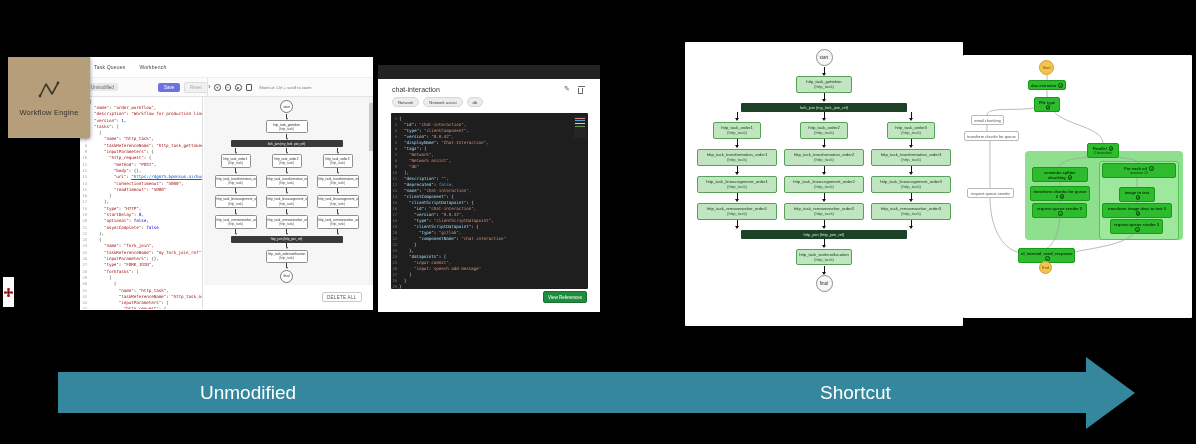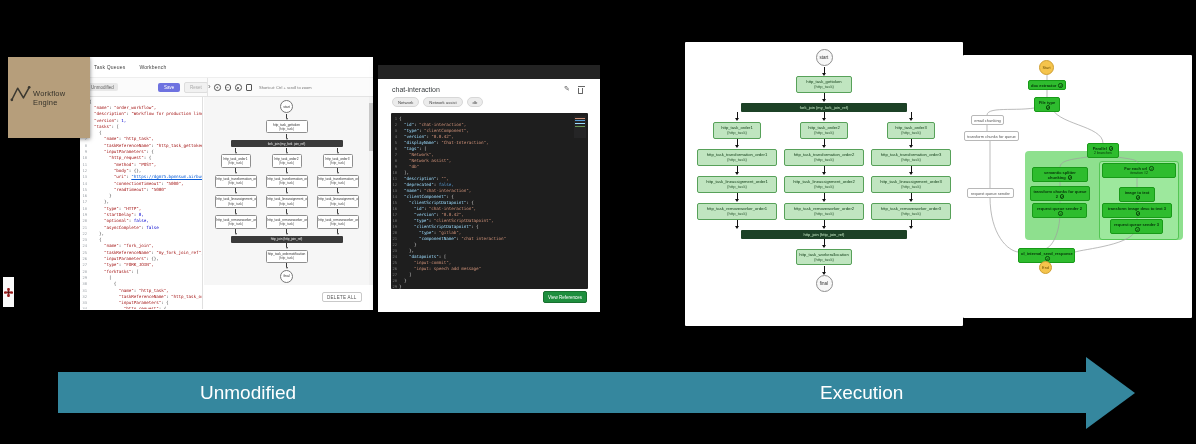--- a/index.html
+++ b/index.html
@@ -2,21 +2,21 @@
 <html><head>
 <meta charset="utf-8">
 <style>
   html,body{margin:0;padding:0;background:#000;}
   *{box-sizing:border-box;}
   .stage{position:relative;width:1196px;height:444px;background:#000;overflow:hidden;
          font-family:"Liberation Sans",sans-serif;}
 
   
   .logo-card{position:absolute;left:8px;top:57px;width:82px;height:81px;background:#b69e7b;
-             z-index:30;display:flex;flex-direction:row;align-items:center;justify-content:center;
+             z-index:30;display:flex;flex-direction:column;align-items:center;justify-content:center;
              box-shadow:0 1px 4px rgba(0,0,0,.5);}
   .logo-card .zz{margin-bottom:7px;}
   .logo-card .ttl{font-size:7.5px;color:#35322a;letter-spacing:.2px;}
 
   
   .wb{position:absolute;left:80px;top:57px;width:293px;height:253px;background:#fff;z-index:10;
       box-shadow:0 1px 5px rgba(0,0,0,.55);}
   .wb-tabs{height:21px;display:flex;align-items:center;padding-left:14px;gap:14px;border-bottom:1px solid #eee;}
   .wb-tab{font-size:5px;color:#444;letter-spacing:.2px;}
   .wb-toolbar{height:19px;background:#fbfbfb;border-bottom:1px solid #e3e3e3;display:flex;align-items:center;position:relative;}
@@ -600,17 +600,17 @@
         <div class="tr-node tr-green" style="left: 69px; top: 148px; width: 55px;"><span class="lbl">request queue sender 2</span><span class="chk">✓</span></div>
         <div class="tr-node tr-green" style="left: 139px; top: 148px; width: 70px;"><span class="lbl">transform image desc to text 3</span><span class="chk">✓</span></div>
         <div class="tr-node tr-green" style="left: 147px; top: 164px; width: 53px;"><span class="lbl">request queue sender 3</span><span class="chk">✓</span></div>
         <div class="tr-node tr-green" style="left: 55px; top: 193px; width: 57px;"><span class="lbl">ol_internal_send_response</span><span class="chk">✓</span></div>
       </div>
     <div class="tr-circle" style="left:76px;top:206px;width:13px;height:13px;">End</div>
   </div>
 
   <div class="banner-body">
     <span class="banner-label lbl-def">Unmodified</span>
-    <span class="banner-label lbl-exec">Execution</span>
+    <span class="banner-label lbl-exec">Shortcut</span>
   </div>
   <div class="banner-head"></div>
 
 </div>
 
 </body></html>

